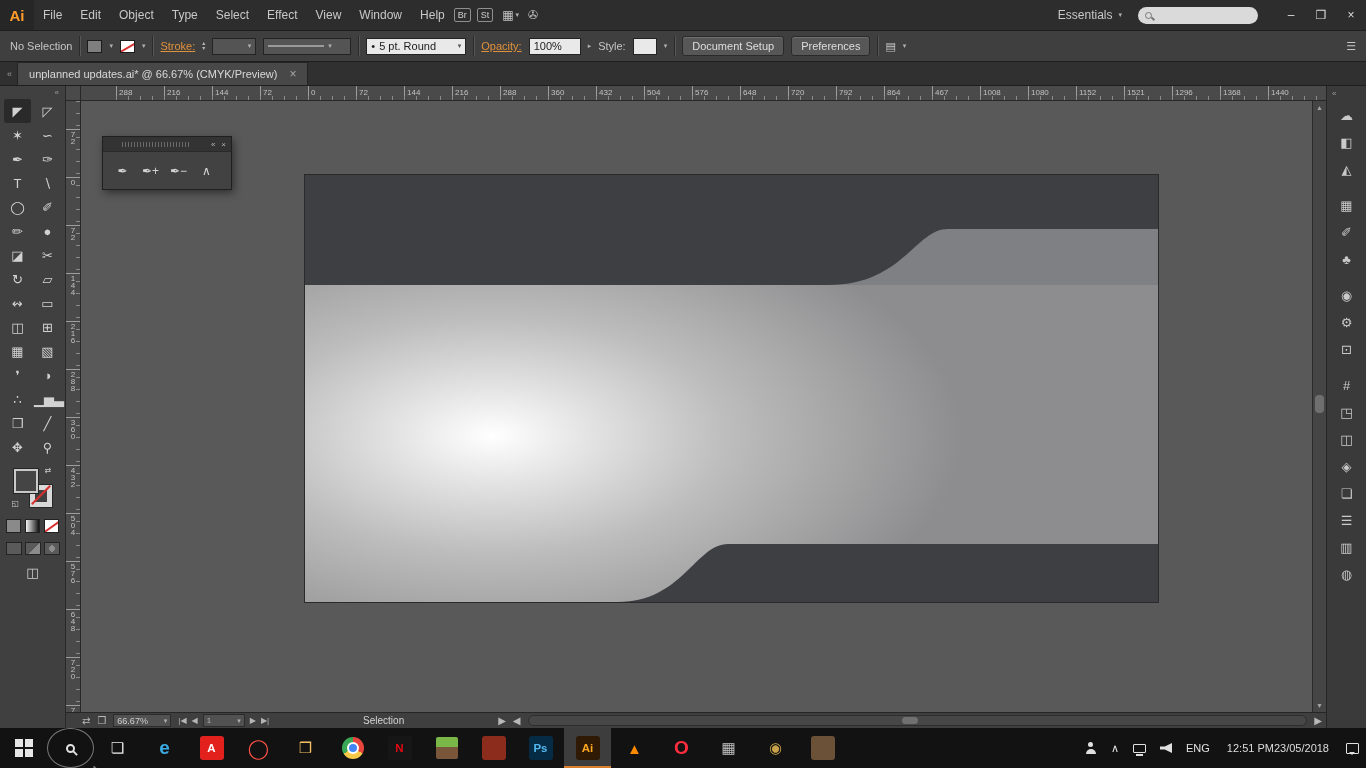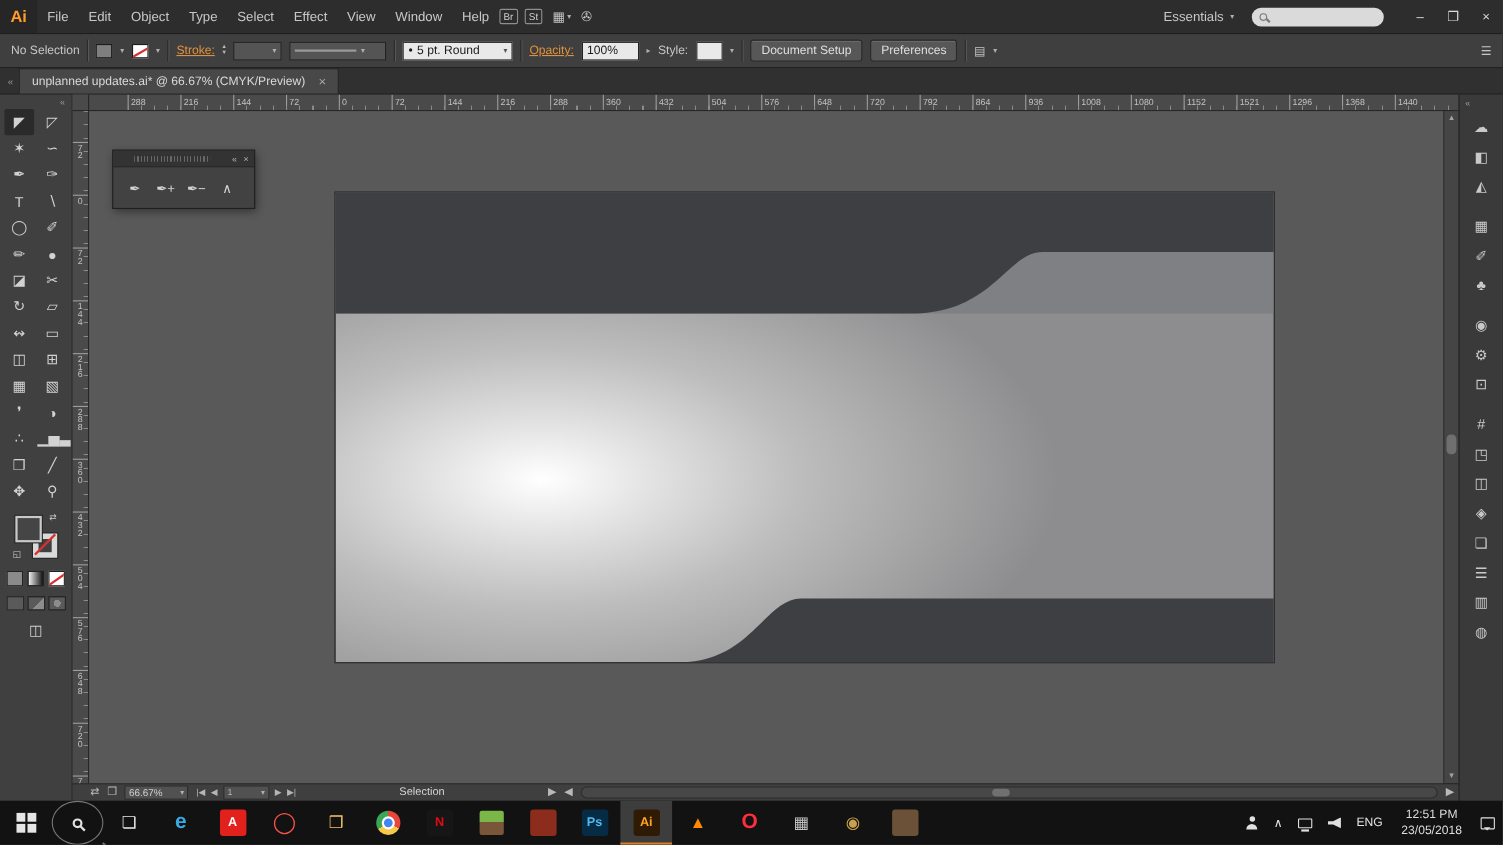--- a/index.html
+++ b/index.html
@@ -126,21 +126,21 @@
   .tb-tray{margin-left:auto;display:flex;align-items:center;height:100%}
   .tray-item{height:100%;display:grid;place-items:center;padding:0 7px;font-size:11px;color:#e3e3e3}
   .person{position:relative;width:12px;height:12px}
   .person::before{content:'';position:absolute;top:0;left:3.5px;width:5px;height:5px;border-radius:50%;background:#e0e0e0}
   .person::after{content:'';position:absolute;bottom:0;left:1px;width:10px;height:5px;border-radius:5px 5px 0 0;background:#e0e0e0}
   .mon{width:13px;height:9px;border:1.5px solid #e0e0e0;border-radius:1px;position:relative}
   .mon::after{content:'';position:absolute;left:2px;right:2px;bottom:-4px;height:1.5px;background:#e0e0e0}
   .spk{width:12px;height:10px;background:#e0e0e0;clip-path:polygon(0 35%,40% 35%,100% 0,100% 100%,40% 65%,0 65%)}
   .ac{width:13px;height:11px;border:1.5px solid #e0e0e0;border-radius:1px;position:relative}
   .ac::after{content:'';position:absolute;left:2px;bottom:-5px;border:3px solid transparent;border-top-color:#e0e0e0}
-  .clock{display:flex;flex-direction:column;align-items:center;justify-content:flex-end;line-height:14px;font-size:11px;padding:0 10px}
+  .clock{display:flex;flex-direction:row;align-items:center;justify-content:flex-end;line-height:14px;font-size:11px;padding:0 10px}
 </style>
 </head>
 <body>
 
 <div class="app">
 
   <div class="menubar">
     <div class="ai-logo">Ai</div>
     <nav style="display:flex">
 
@@ -394,21 +394,21 @@
             <span class="rh-cell">216</span>
             <span class="rh-cell">288</span>
             <span class="rh-cell">360</span>
             <span class="rh-cell">432</span>
             <span class="rh-cell">504</span>
             <span class="rh-cell">576</span>
             <span class="rh-cell">648</span>
             <span class="rh-cell">720</span>
             <span class="rh-cell">792</span>
             <span class="rh-cell">864</span>
-            <span class="rh-cell">936</span>
+            <span class="rh-cell">467</span>
             <span class="rh-cell">1008</span>
             <span class="rh-cell">1080</span>
             <span class="rh-cell">1152</span>
             <span class="rh-cell">1521</span>
             <span class="rh-cell">1296</span>
             <span class="rh-cell">1368</span>
             <span class="rh-cell">1440</span>
           </div>
       </div>
       <div class="canvas-mid">

